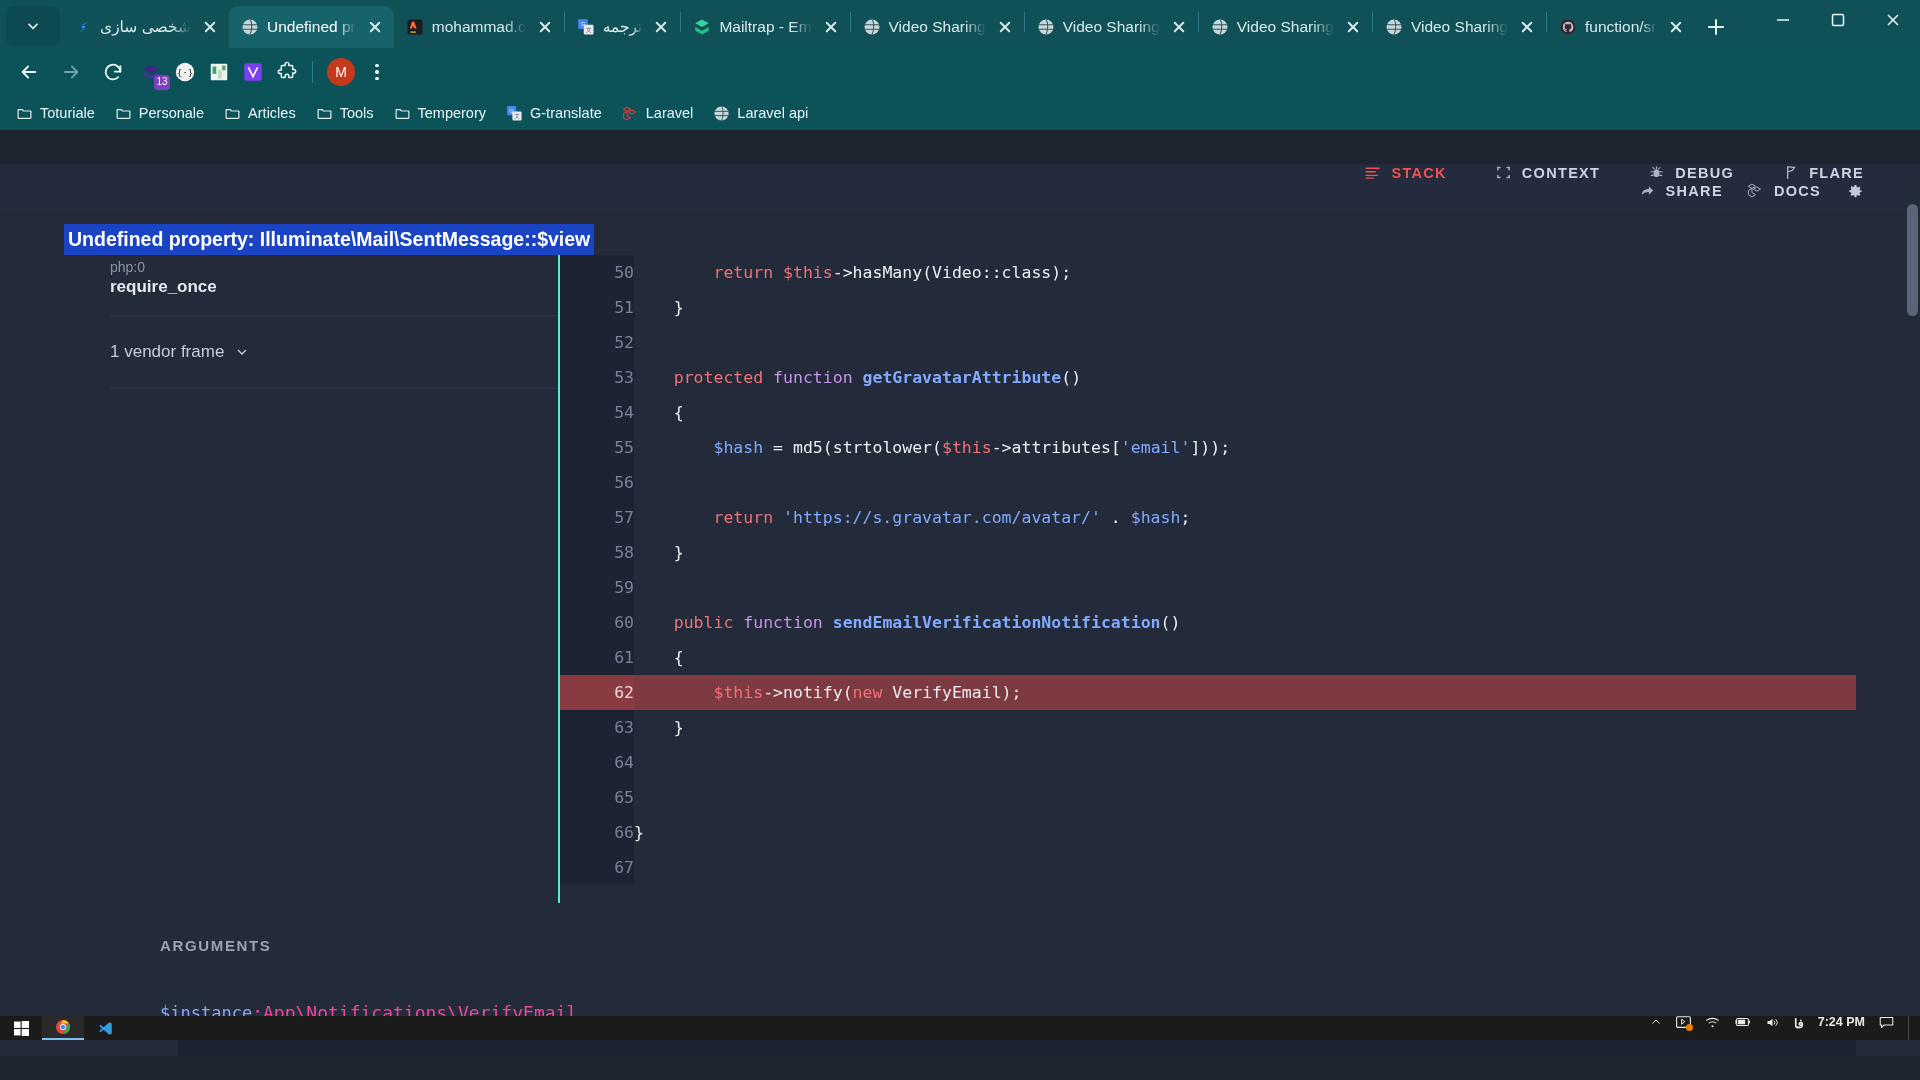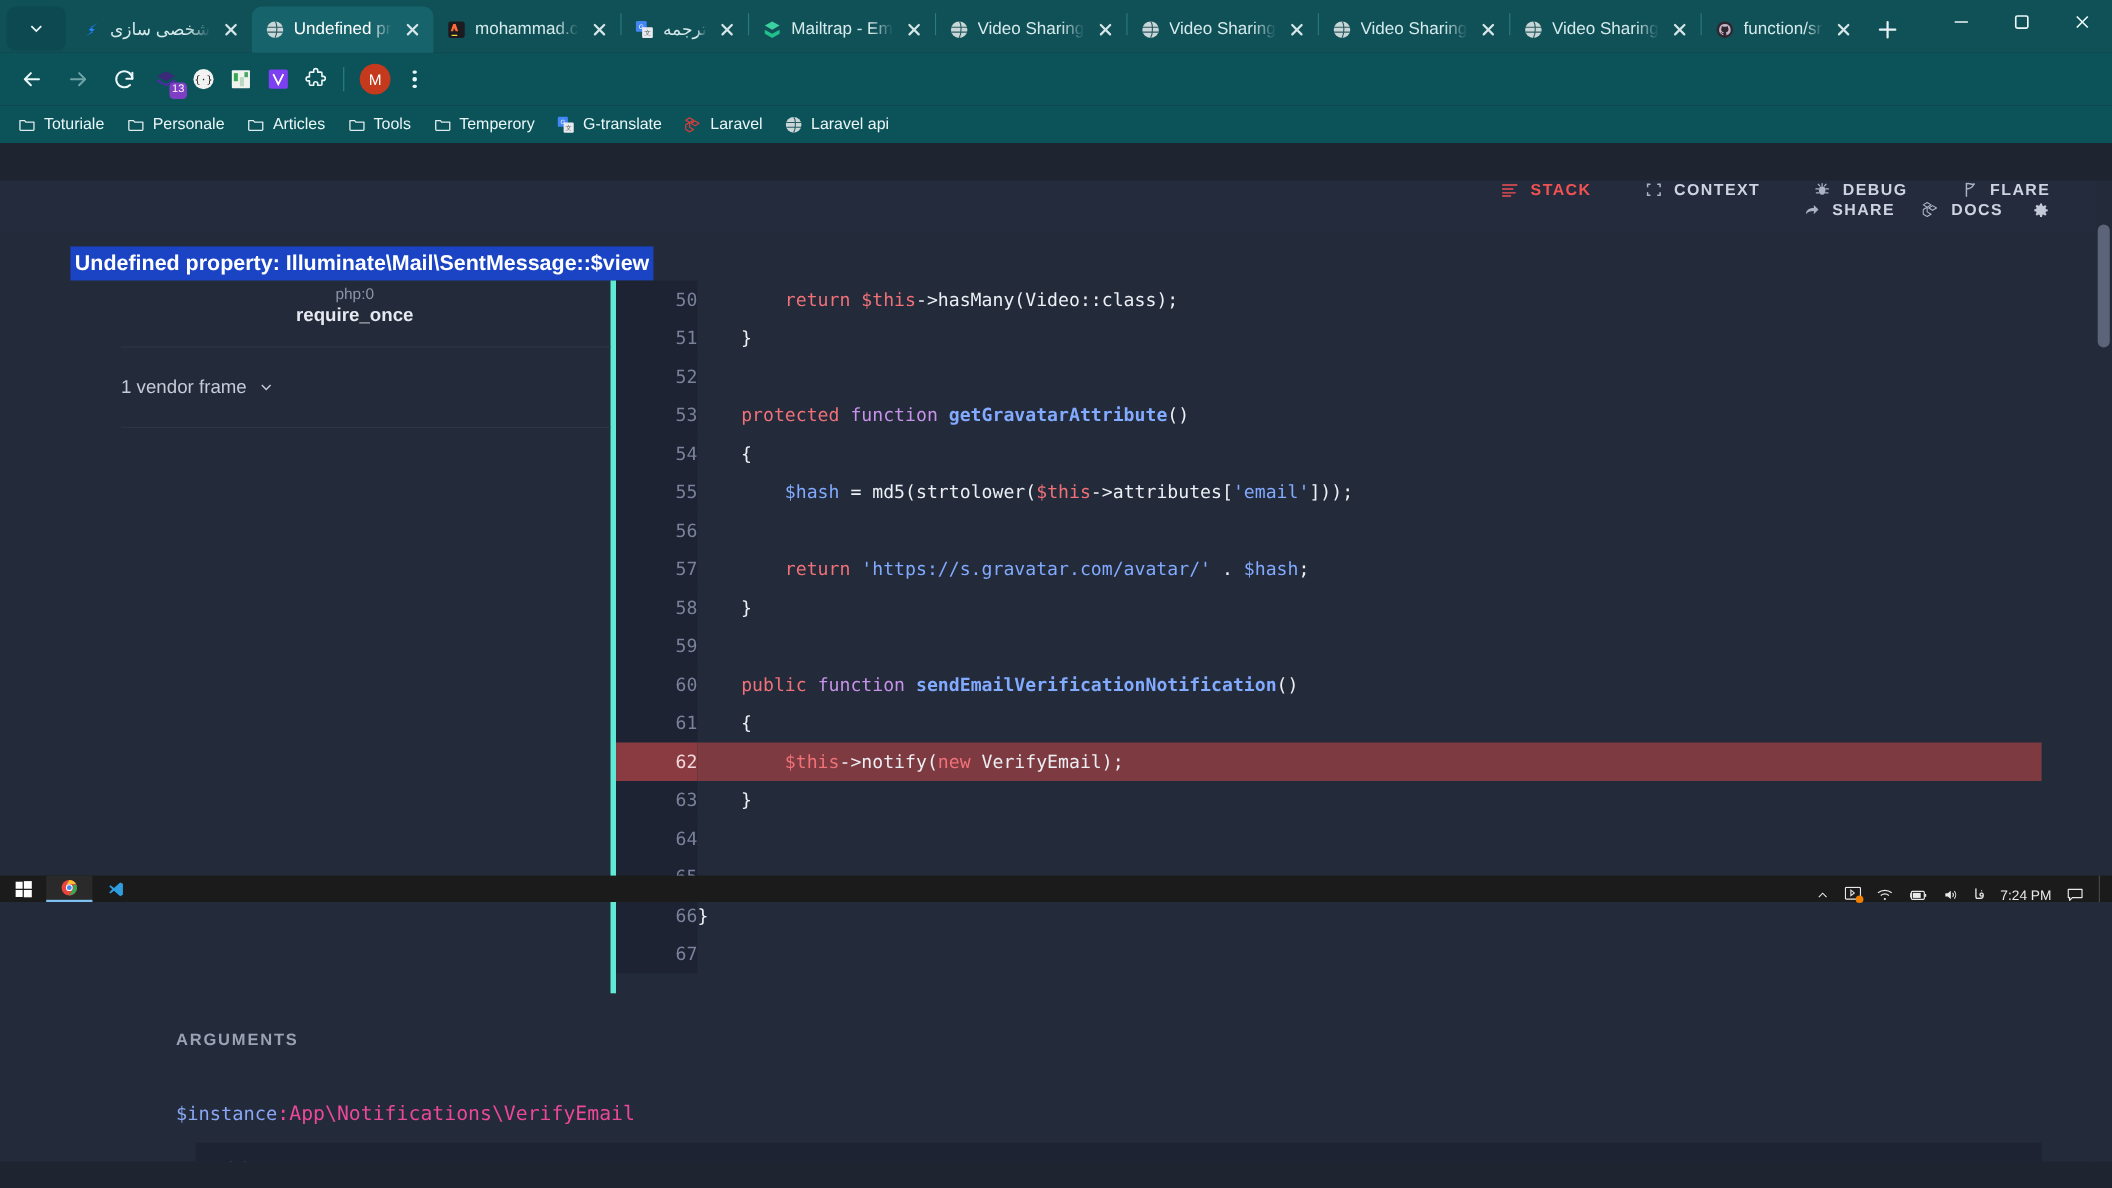--- a/index.html
+++ b/index.html
@@ -4,21 +4,21 @@
 <style>
   * { box-sizing: border-box; margin: 0; padding: 0; }
   html, body {
     width: 1920px; height: 1080px;
     overflow: hidden;
     font-family: "Liberation Sans", sans-serif;
     background: #1e2430;
   }
 
   
-  .browser { width: 1920px; height: 820px; position: relative; }
+  .browser { width: 1920px; height: 1040px; position: relative; }
 
   .tabstrip {
     height: 48px; background: #105158;
     display: flex; align-items: flex-end; position: relative;
   }
   .tab-chevron {
     width: 54px; height: 40px; margin: 0 2px 2px 6px;
     display: flex; align-items: center; justify-content: center;
     border-radius: 8px; background: #0d4950; flex: none;
   }
@@ -123,22 +123,21 @@
     display: inline-block; background: #1a44c4; color: #ffffff;
     font-size: 19.5px; font-weight: bold; line-height: 1.35;
     padding: 2px 4px 3px 4px;
   }
 
   .body-split { display: flex; height: 648px; }
 
   
   .frames {
     width: 560px; flex: none; position: relative; padding-left: 110px;
-    border-right: 5px solid #5eead4;
-    text-align: center;
+    border-right: 2px solid #5eead4;
   }
   .frame-row { padding: 4px 20px 18px 0; border-bottom: 1px solid #2e3648; }
   .frame-sub { color: #8d95a8; font-size: 14px; margin-bottom: 2px; }
   .frame-fn { color: #e6e9f0; font-size: 17px; font-weight: bold; }
   .vendor-row {
     display: flex; align-items: center; gap: 10px;
     padding: 26px 20px 26px 0; color: #c5cbd9; font-size: 17px;
     border-bottom: 1px solid #2e3648;
   }
   .vendor-row svg { stroke: #c5cbd9; fill: none; stroke-width: 2; }
@@ -176,22 +175,22 @@
   
   .pagescroll { position: absolute; right: 0; top: 0; width: 15px; height: 892px; background: #232a3a; }
   .pagescroll .thumb { position: absolute; right: 2px; top: 40px; width: 11px; height: 112px; background: #5b6478; border-radius: 6px; }
 
   
   .taskbar { position: absolute; left: 0; bottom: 0; width: 1920px; height: 24px; background: #1b1b1b;
              display: flex; align-items: center; }
   .tb-left { display: flex; align-items: center; gap: 0; }
   .tb-btn { width: 42px; height: 24px; display: flex; align-items: center; justify-content: center; }
   .tb-btn.active { border-bottom: 2px solid #7ec0ee; background: #2a2a2a; }
-  .tb-right { margin-left: auto; display: flex; align-items: flex-end; gap: 14px; padding-right: 6px;
-              color: #e9e9e9; font-size: 12.5px; }
+  .tb-right { margin-left: auto; display: flex; align-items: flex-start; gap: 14px; padding-right: 6px;
+              color: #e9e9e9; font-size: 12.5px; font-weight: bold; }
   .tb-right svg { display: block; }
   .tb-clock { line-height: 1; }
   .tb-edge { width: 6px; height: 24px; border-left: 1px solid #4b4b4b; }
 </style>
 </head>
 <body>
 
 <div class="browser">
 
   <div class="tabstrip">

